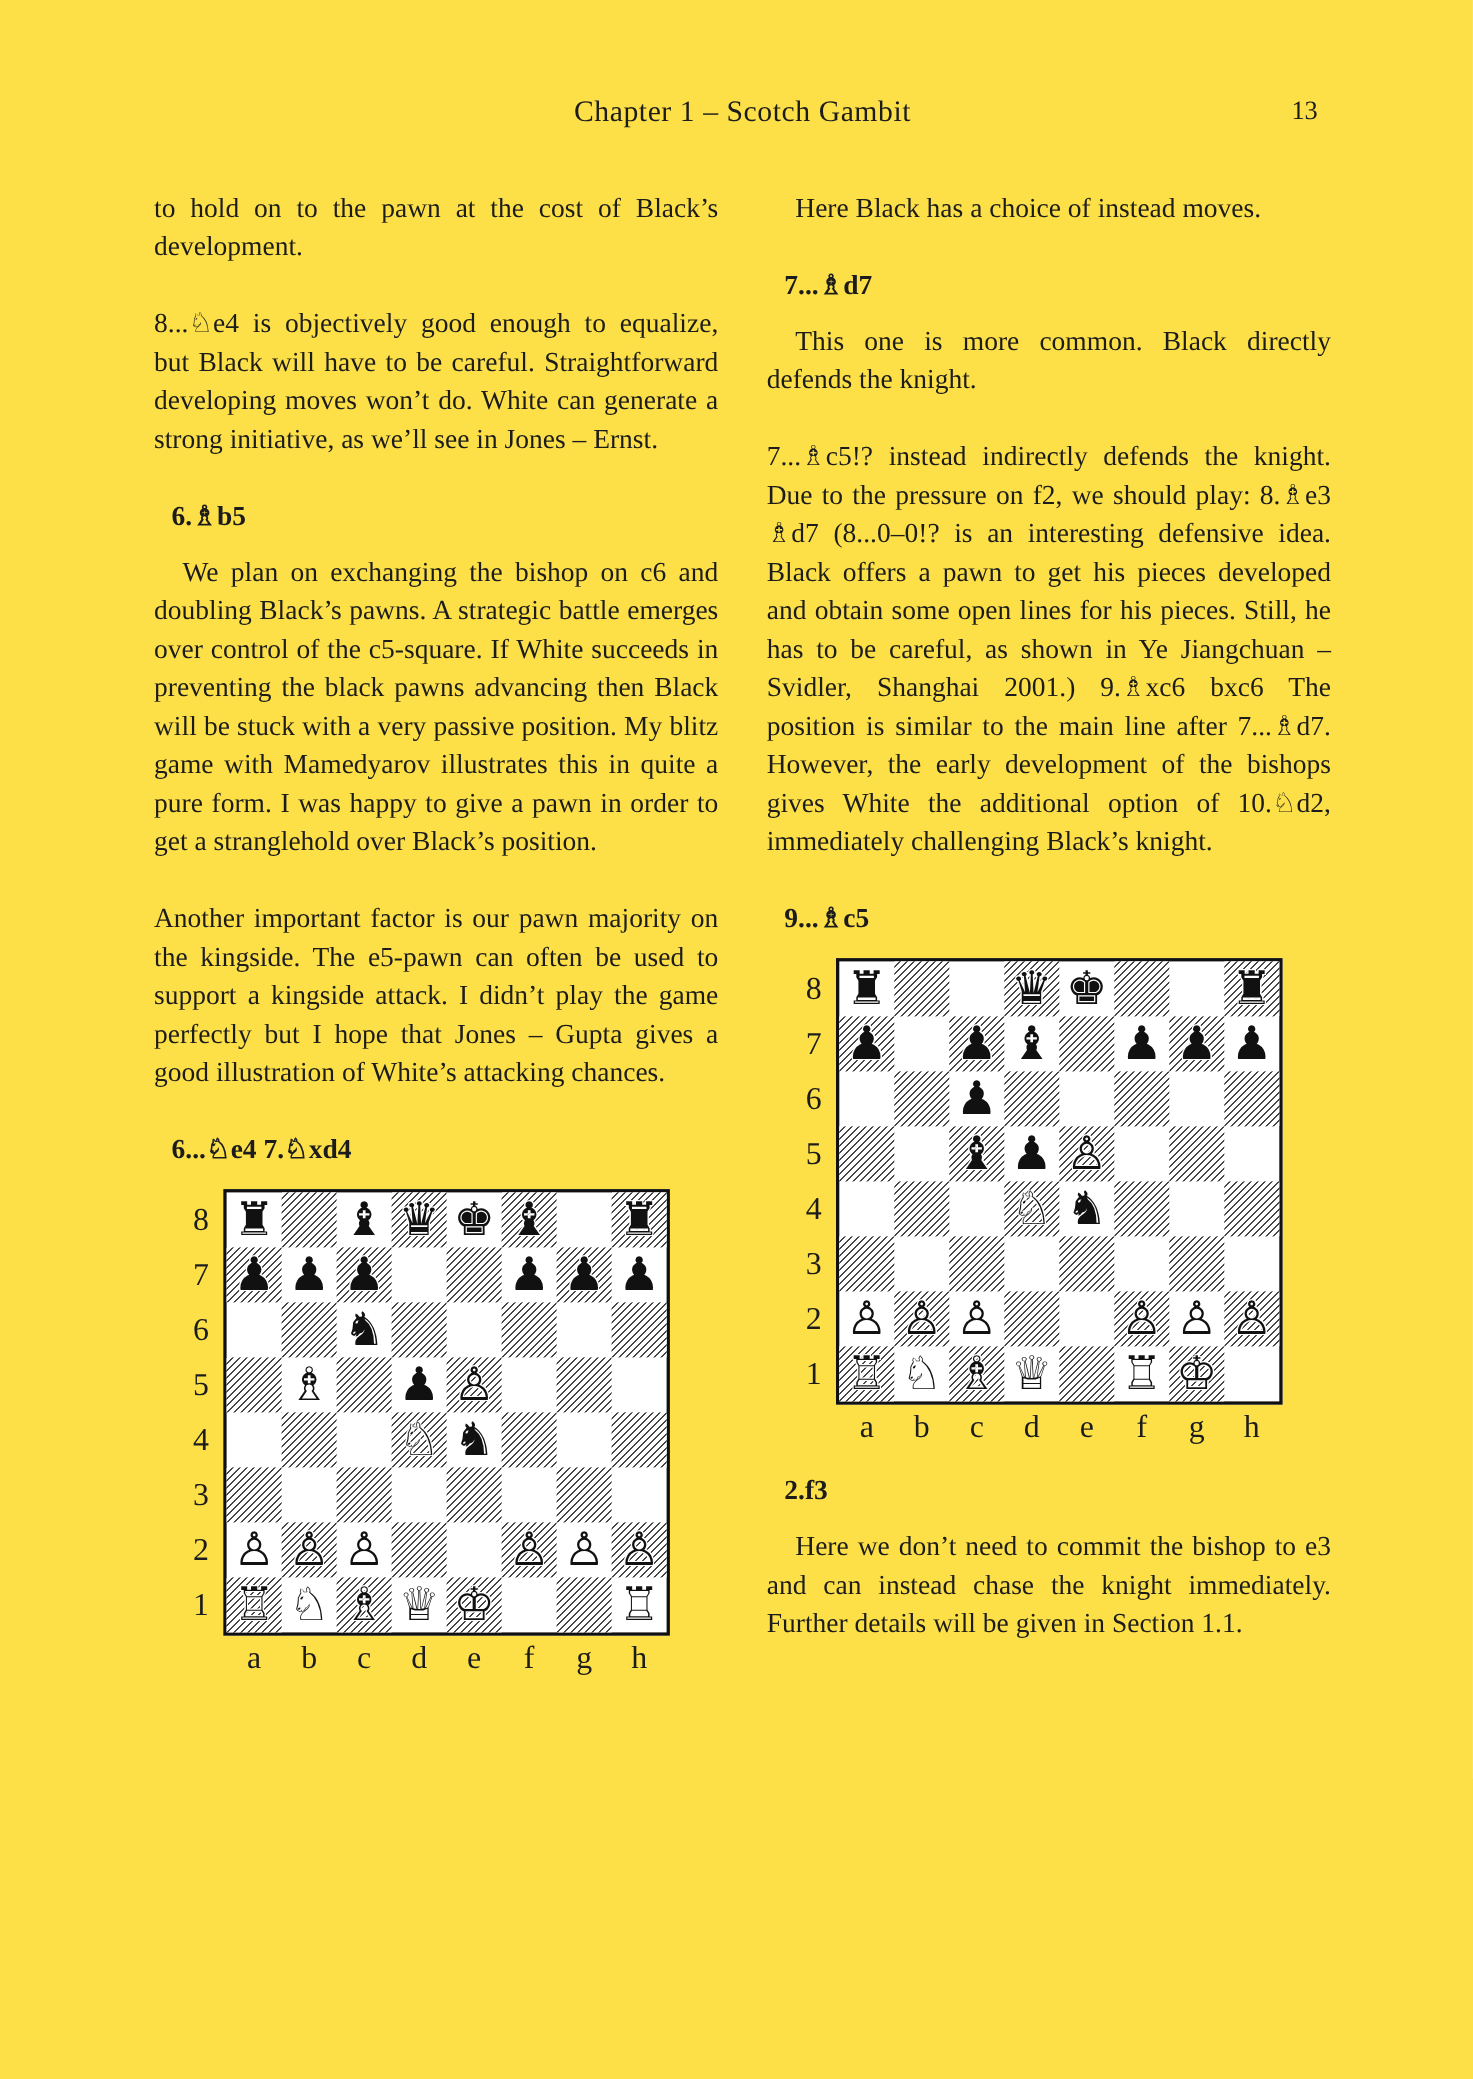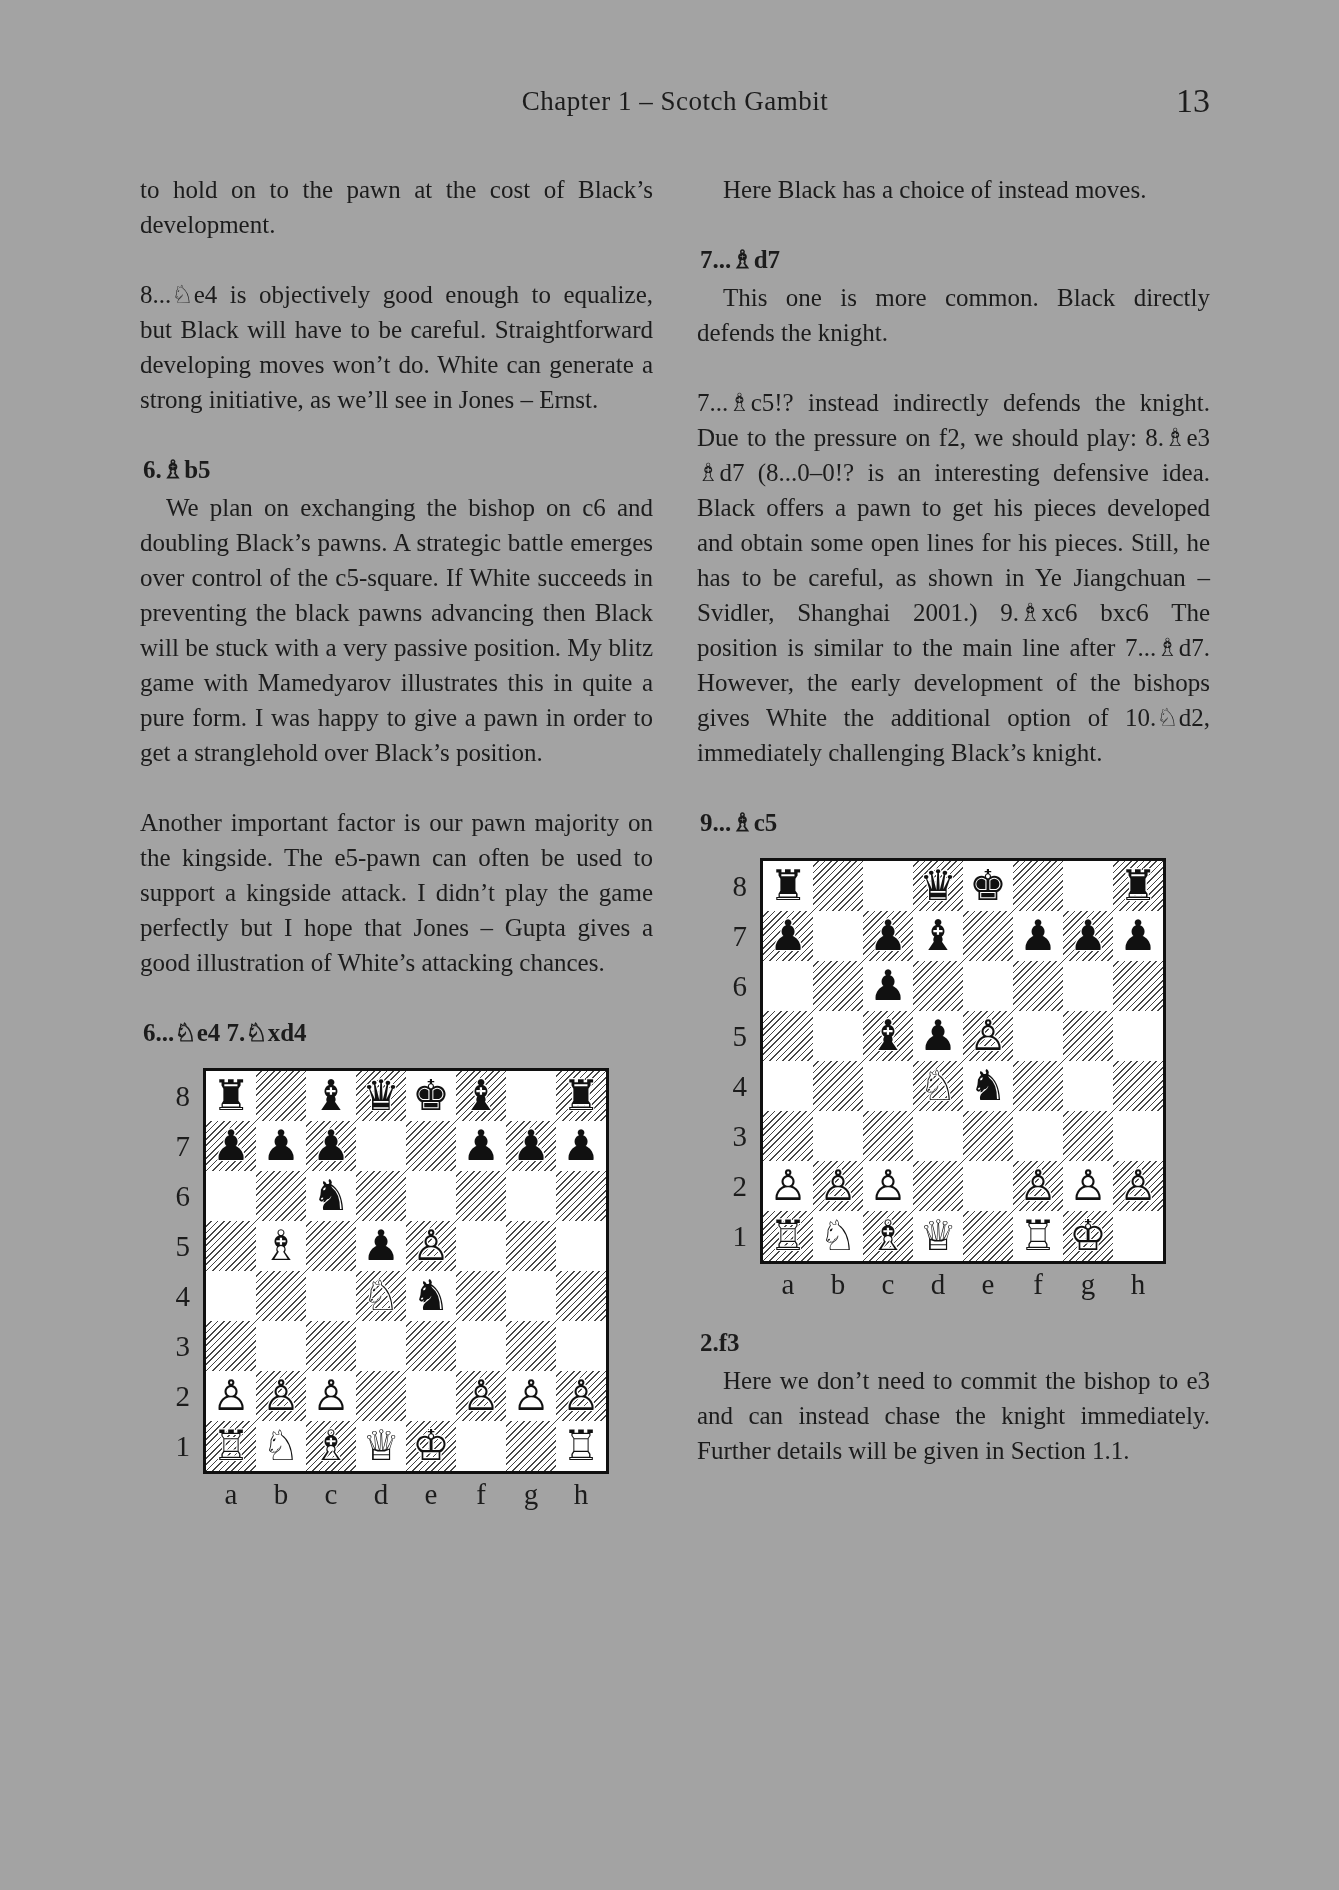--- a/index.html
+++ b/index.html
@@ -1,40 +1,40 @@
 <!DOCTYPE html>
 <html><head>
 <meta charset="utf-8">
 <style>
   html,body { margin:0; padding:0; background:#ffffff; }
   body {
     width:1339px; height:1890px; position:relative; overflow:hidden;
     font-family:"Liberation Serif","DejaVu Serif",serif; color:#1c1c1c;
   }
-  .page { position:absolute; inset:0; background:#a3a3a3;text-decoration:underline; }
+  .page { position:absolute; inset:0; background:#fde047;text-decoration:underline; }
 
   .running-head { position:absolute; top:84px; left:140px; width:1070px; height:40px; }
   .running-head .title {
     position:absolute; left:0; right:0; text-align:center;
     font-size:27px; line-height:34px; letter-spacing:0.5px;
   }
   .running-head .pagenum {
-    position:absolute; right:0; top:0; font-size:34px; line-height:34px;
+    position:absolute; right:12px; top:0; font-size:24px; line-height:34px;
   }
 
   .columns { position:absolute; top:172px; left:140px; width:1070px; display:flex; gap:44px; }
   .col { width:520px; }
 
   .col p {
     margin:0 0 35px 0; font-size:25px; line-height:35px;
     text-align:justify; text-justify:inter-word;
   }
   .col p.indent { text-indent:26px; }
   .col h3 {
-    margin:3px; font-size:25px; line-height:35px; font-weight:bold; text-align:left;
+    margin:16px; font-size:25px; line-height:35px; font-weight:bold; text-align:left;
   }
 
   .diagram { margin:18px 0 25px 18px; }
   .drow { display:flex; }
   .ranks { width:32px; padding-right:13px; padding-top:3px; }
   .ranks div {
     height:50px; line-height:50px; font-size:29px; text-align:right;
   }
   .board {
     border:3px solid #101010; background:#fff;

